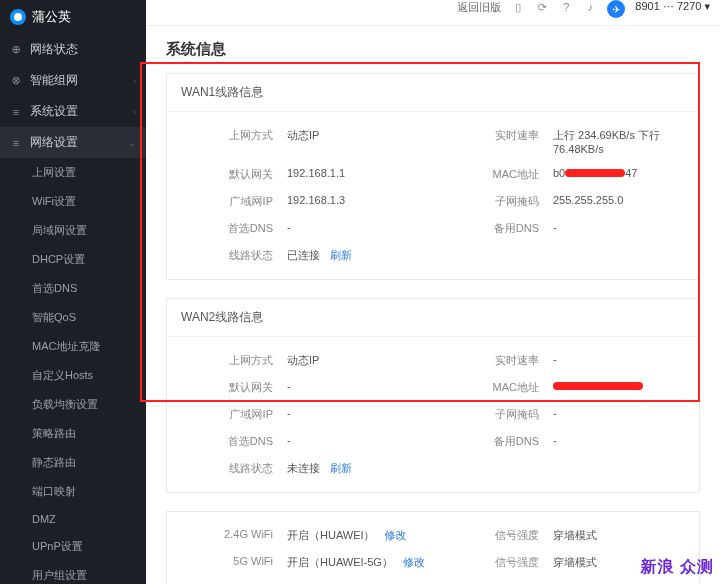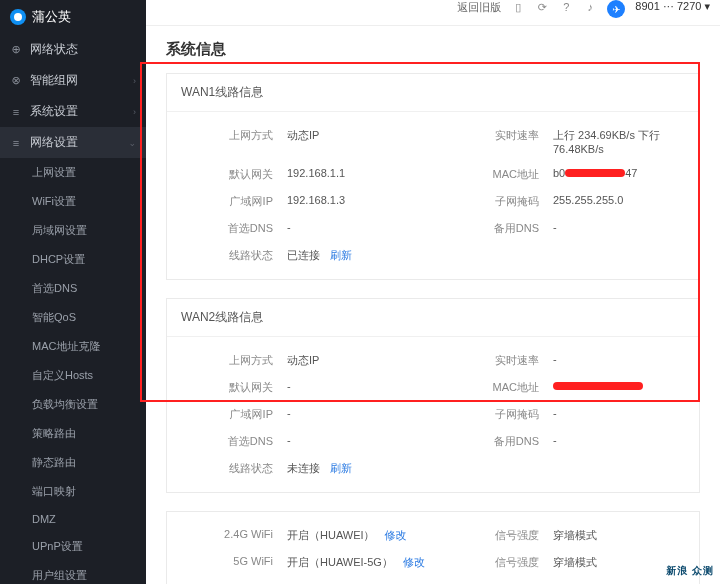--- a/index.html
+++ b/index.html
@@ -29,21 +29,21 @@
 .card-hd{padding:10px 14px;font-size:12px;color:#555;border-bottom:1px solid #f0f0f0}
 .card-bd{padding:10px 0}
 .row{display:flex;padding:6px 0;font-size:11px}
 .lcol{display:flex;flex:1}
 .rcol{display:flex;flex:1}
 .lab{width:120px;text-align:right;padding-right:14px;color:#888}
 .val{color:#555;flex:1}
 .val a{color:#2a7ae2;margin-left:10px;text-decoration:none;cursor:pointer}
 .redact{display:inline-block;background:#ff2020;height:8px;border-radius:4px}
 .redbox{position:absolute;border:2px solid #ff2020;pointer-events:none}
-.wm{position:absolute;right:6px;bottom:6px;font-size:10px;color:#0c4a6e;font-weight:700;letter-spacing:1px;pointer-events:none}
+.wm{position:absolute;right:6px;bottom:6px;font-size:16px;color:#6d28d9;font-weight:700;letter-spacing:1px;pointer-events:none}
 .content::-webkit-scrollbar{width:6px}
 .content::-webkit-scrollbar-thumb{background:#ccc;border-radius:3px}
 </style>
 </head>
 <body>
 
 <div class="app">
   <nav class="sidebar">
     <div class="brand">
       <span class="brand-icon"></span>

